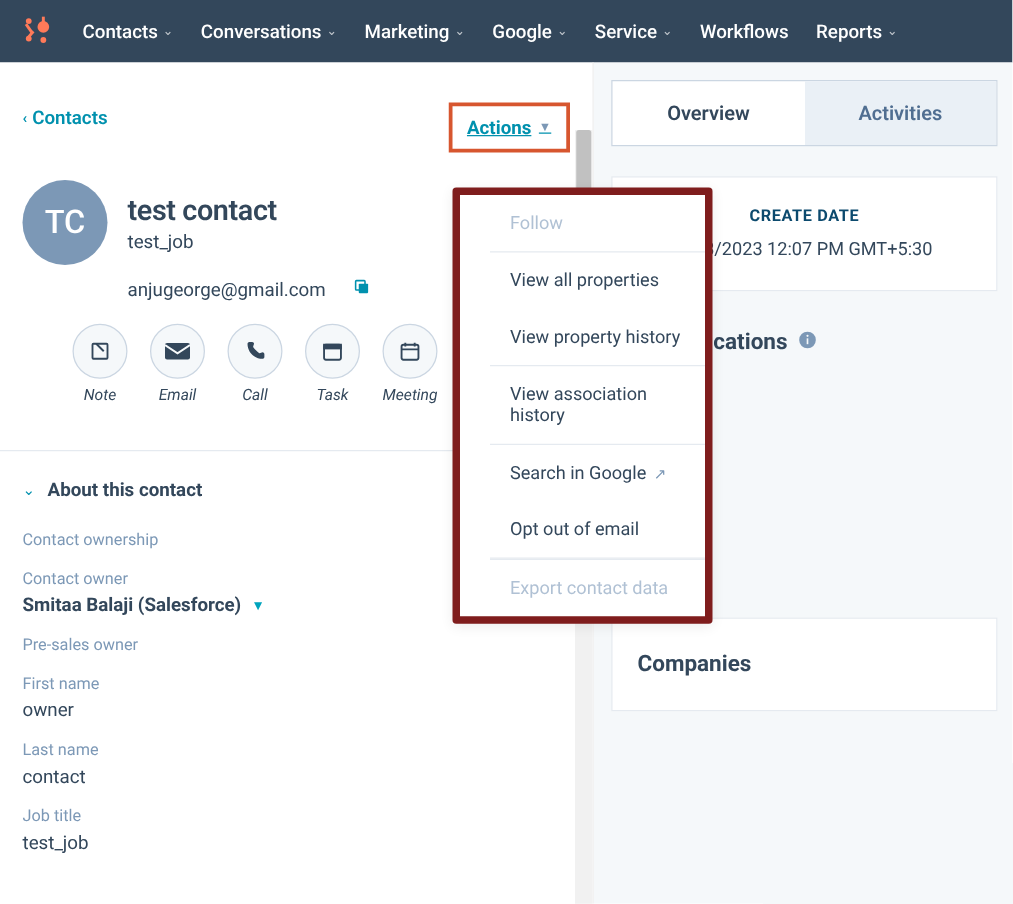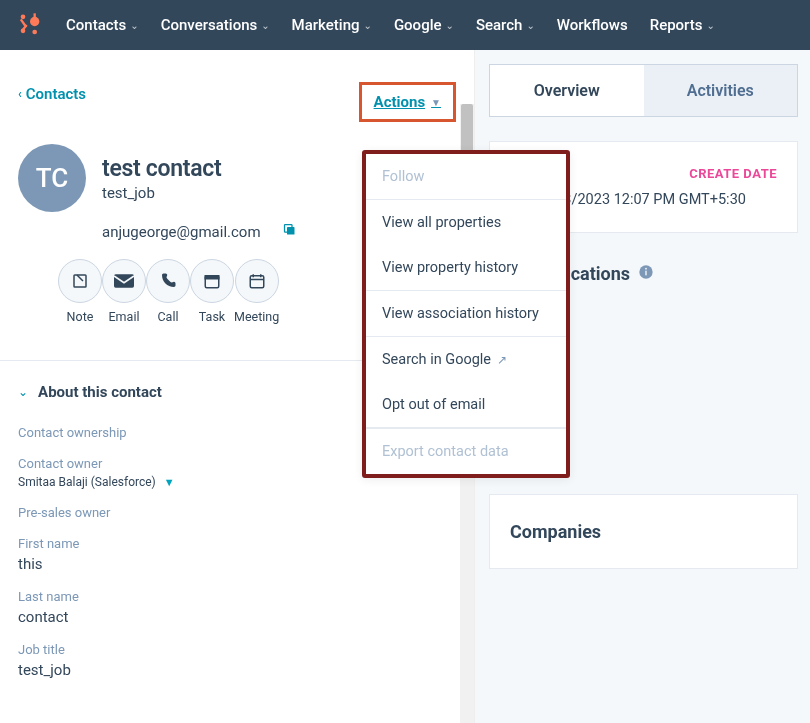--- a/index.html
+++ b/index.html
@@ -28,52 +28,52 @@
   .contact-block { padding: 8px 18px 18px; }
   .contact-row { display: flex; align-items: center; gap: 16px; }
   .avatar { width: 68px; height: 68px; border-radius: 50%; background: #7c98b6; color: #fff; font-size: 26px; font-weight: 500; display: flex; align-items: center; justify-content: center; }
   .contact-name { font-size: 23px; font-weight: 600; color: #33475b; letter-spacing: -0.3px; }
   .contact-job { font-size: 15px; color: #33475b; margin-top: 2px; }
   .contact-email-row { display:flex; align-items:center; gap:21px; margin: 10px 0 0 84px; }
   .contact-email { color: #33475b; font-size: 15px; }
   .copy-icon { color: #0091ae; cursor: pointer; }
 
   
-  .actions-row { display: flex; padding: 18px 0 14px 40px; }
+  .actions-row { display: flex; gap: 18px; padding: 18px 0 14px 40px; font-style: italic; }
   .act-btn { display: flex; flex-direction: column; align-items: center; gap: 6px; cursor: pointer; }
   .act-circle { width: 44px; height: 44px; border-radius: 50%; border: 1px solid #cbd6e2; background:#f5f8fa; display: flex; align-items: center; justify-content: center; color: #33475b; }
   .act-label { font-size: 12.5px; color: #33475b; }
 
   
   .section-divider { border-top: 1px solid #e5eaf0; margin-top:4px; }
   .about-header { display:flex; align-items:center; gap:10px; padding: 22px 18px 6px; cursor:pointer; }
   .about-chevron { color:#0091ae; font-size:12px; }
   .about-title { font-weight:700; color:#33475b; font-size:15px; }
   .sub-label { color:#7c98b6; font-size:13px; padding: 18px 18px 0; }
   .field-label { color:#7c98b6; font-size:13px; padding: 16px 18px 0; }
   .field-value { color:#33475b; font-size:15px; padding: 4px 18px 0; }
   .owner-row { display:flex; align-items:center; gap:8px; padding:4px 18px 0; }
-  .owner-val { color:#33475b; font-size:12px; }
+  .owner-val { color:#33475b; font-size:15px;font-weight:bold; }
   .owner-caret { color:#00a4bd; font-size:11px; }
 
   
-  .dropdown { position:absolute; top:100px; right:-96px; width:208px; background:#fff; border:4px solid #7f1d1d; border-radius:3px; box-shadow:0 2px 10px rgba(0,0,0,.07); z-index:50; }
+  .dropdown { position:absolute; top:100px; right:-96px; width:208px; background:#fff; border:6px solid #7f1d1d; border-radius:3px; box-shadow:0 2px 10px rgba(0,0,0,.07); z-index:50;padding-left:24px; }
   .dd-item { padding: 14px 16px; font-size:14.5px; color:#33475b; cursor:pointer; display:flex; align-items:center; gap:6px; }
   .dd-item.disabled { color:#b0c1d4; cursor:default; }
   .dd-sep { border-top:1px solid #e5eaf0; }
   .dd-highlight { outline: 2px solid #d7562f; outline-offset:-6px; }
   .ext-icon { font-size:12px; color:#7c98b6; }
 
   
   .right-inner { padding: 14px 12px 14px 14px; }
   .tabs { display:flex; border:1px solid #cbd6e2; background:#fff; }
   .tab { flex:1; text-align:center; padding: 16px 10px; font-size:16px; font-weight:600; color:#33475b; cursor:pointer; }
   .tab.inactive { background:#eaf0f6; color:#506e91; }
   .card { background:#fff; border:1px solid #e5eaf0; margin-top:24px; padding: 24px 20px; }
-  .create-label { text-align:right; font-size:13px; font-weight:700; letter-spacing:.5px; color:#ec4899; }
+  .create-label { text-align:center; font-size:13px; font-weight:700; letter-spacing:.5px; color:#0c4a6e; }
   .create-val { text-align:center; font-size:14.5px; color:#33475b; margin-top:10px; }
   .comm-row { display:flex; align-items:center; gap:8px; margin-top:30px; padding-left:6px; }
   .comm-title { font-size:18px; font-weight:700; color:#33475b; }
   .info-icon { color:#7c98b6; }
   .companies-card { background:#fff; border:1px solid #e5eaf0; margin-top:210px; padding: 26px 20px; }
   .companies-title { font-size:18px; font-weight:700; color:#33475b; }
 
   
   .fake-scroll { position:absolute; right:0; top:54px; width:14px; height:660px; background:#f1f1f1; }
   .fake-thumb { position:absolute; right:1px; top:54px; width:12px; height:54px; background:#c1c1c1; border-radius:2px; }
@@ -105,21 +105,21 @@
     </div>
   <div class="nav-item">
       <span>Marketing</span>
       <span class="caret">⌄</span>
     </div>
   <div class="nav-item">
       <span>Google</span>
       <span class="caret">⌄</span>
     </div>
   <div class="nav-item">
-      <span>Search</span>
+      <span>Service</span>
       <span class="caret">⌄</span>
     </div>
   <div class="nav-item">
       <span>Workflows</span>
     </div>
   <div class="nav-item">
       <span>Reports</span>
       <span class="caret">⌄</span>
     </div>
 </div>
@@ -212,21 +212,21 @@
 
     <div class="sub-label">Contact ownership</div>
     <div class="field-label">Contact owner</div>
     <div class="owner-row">
       <span class="owner-val">Smitaa Balaji (Salesforce)</span>
       <span class="owner-caret">▼</span>
     </div>
     <div class="field-label">Pre-sales owner</div>
 
     <div class="field-label">First name</div>
-    <div class="field-value">this</div>
+    <div class="field-value">owner</div>
     <div class="field-label">Last name</div>
     <div class="field-value">contact</div>
     <div class="field-label">Job title</div>
     <div class="field-value">test_job</div>
 
     <div class="dropdown">
       <div class="dd-item disabled">Follow</div>
       <div class="dd-sep"></div>
       <div class="dd-item">View all properties</div>
       <div class="dd-item">View property history</div>

